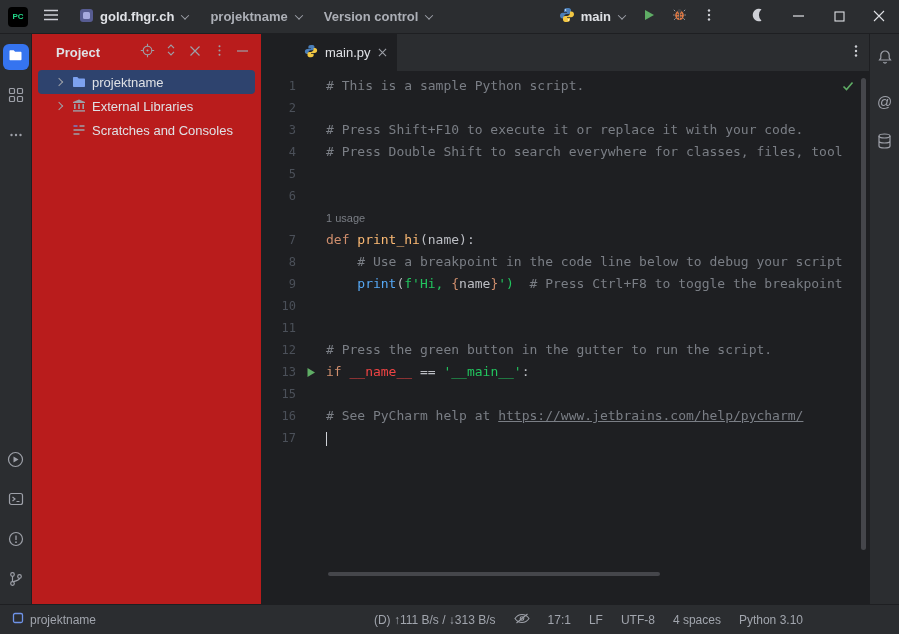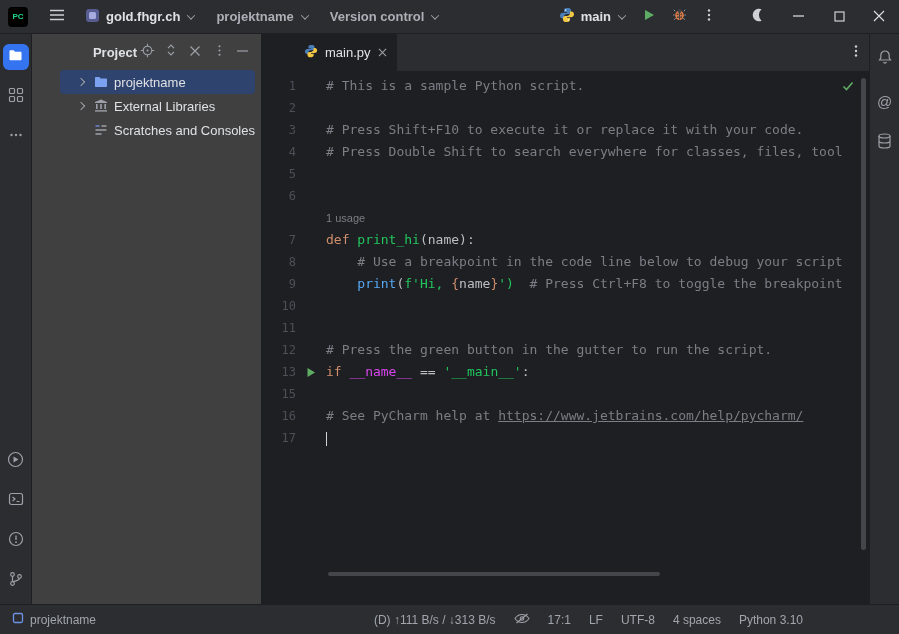--- a/index.html
+++ b/index.html
@@ -7,42 +7,42 @@
   .app {
     position:relative; width:899px; height:634px; overflow:hidden;
     font-family:"Liberation Sans", sans-serif; color:#dfe1e5; background:#1e1f22;
     display:flex; flex-direction:column;
   }
   
   .titlebar { height:34px; background:#2b2d30; border-bottom:1px solid #1e1f22;
     display:flex; align-items:center; padding-left:8px; flex:none; }
   .tb-left { display:flex; align-items:center; gap:6px; }
   .logo { width:20px; height:20px; border-radius:4px; background:#000; color:#21d789;
-    font-size:8px; font-weight:bold; display:flex; align-items:center; justify-content:center; margin-right:9px; }
+    font-size:8px; font-weight:bold; display:flex; align-items:center; justify-content:center; margin-right:3px; }
   .icon-btn { min-width:28px; height:28px; border-radius:6px; display:flex; align-items:center; justify-content:center; cursor:default; }
   .tb-widget { display:flex; align-items:center; gap:6px; padding:5px 8px; border-radius:6px; font-size:13px;font-weight:bold; }
   .muted-txt { color:#acafb6; }
   .chev { width:6px; height:6px; border-right:1.4px solid #9da0a8; border-bottom:1.4px solid #9da0a8;
     transform:rotate(45deg) translate(-1px,-1px); display:inline-block; margin-left:2px; }
   .tb-right { margin-left:auto; display:flex; align-items:center; gap:2px; }
   .win-controls { display:flex; margin-left:14px; }
   .win-btn { width:40px; height:34px; display:flex; align-items:center; justify-content:center; }
   
   .main { display:flex; height:570px; flex:none; }
   .left-strip { width:32px; background:#2b2d30; border-right:1px solid #1e1f22;
     display:flex; flex-direction:column; align-items:center; padding:10px 0; gap:14px; flex:none; }
   .strip-icon { width:26px; height:26px; border-radius:6px; display:flex; align-items:center; justify-content:center; }
   .strip-icon.active { background:#3574f0; }
   .spacer { flex:1; }
   .right-strip { width:30px; background:#2b2d30; border-left:1px solid #1e1f22;
     display:flex; flex-direction:column; align-items:center; padding:12px 0; gap:16px; flex:none; }
   .ai-glyph { font-size:15px; color:#9da0a8; }
   
-  .project-panel { width:230px; background:#404040; border-right:1px solid #1e1f22;
-    display:flex; flex-direction:column; flex:none;align-items:flex-end; }
+  .project-panel { width:230px; background:#b91c1c; border-right:1px solid #1e1f22;
+    display:flex; flex-direction:column; flex:none; }
   .pp-header { display:flex; align-items:center; padding:8px 8px 6px 24px; }
   .pp-title { font-size:13px; font-weight:bold; color:#dfe1e5; }
   .pp-icons { margin-left:auto; display:flex; align-items:center; gap:4px; }
   .pp-icon { width:20px; height:20px; border-radius:4px; display:flex; align-items:center; justify-content:center; }
   .tree { margin-top:2px; }
   .tree-row { display:flex; align-items:center; height:24px; margin:0 6px; padding-left:14px;
     border-radius:4px; gap:4px; font-size:13px; color:#dfe1e5; }
   .tree-row.selected { background:#2e436e; }
   .tchev { width:14px; height:14px; display:flex; align-items:center; justify-content:center; }
   .tchev.arrow::before { content:""; width:5px; height:5px; border-right:1.2px solid #9da0a8;
@@ -55,22 +55,22 @@
   .tabbar-right { margin-left:auto; display:flex; align-items:center; padding-right:6px; }
   .code-area { flex:1; position:relative; overflow:hidden; padding-top:4px; background:#1e1f22; }
   .code-row { display:flex; height:22px; }
   .gnum { width:34px; flex:none; text-align:right; color:#4b5059;
     font:12px/22px "DejaVu Sans Mono", monospace; }
   .gicon { width:30px; flex:none; display:flex; align-items:center; justify-content:center; }
   .ctext { white-space:pre; font:13px/22px "DejaVu Sans Mono", monospace; color:#bcbec4; }
   .hint { font:11px/22px "Liberation Sans", sans-serif; color:#7a7e85; }
   .tk-c { color:#7a7e85; } .tk-cl { color:#7a7e85; text-decoration:underline; }
   .tk-k { color:#cf8e6d; } .tk-br { color:#cf8e6d; }
-  .tk-f { color:#22c55e; } .tk-b { color:#56a8f5; }
-  .tk-s { color:#22c55e; } .tk-m { color:#d946ef; } .tk-d { color:#bcbec4; }
+  .tk-f { color:#fdba74; } .tk-b { color:#56a8f5; }
+  .tk-s { color:#22c55e; } .tk-m { color:#ef4444; } .tk-d { color:#bcbec4; }
   .caret { display:inline-block; width:1px; height:14px; background:#cfd2d8; vertical-align:middle; }
   .check { position:absolute; top:8px; right:14px; }
   .vscroll { position:absolute; top:7px; right:3px; width:5px; height:472px;
     background:#6b6e74; opacity:.5; border-radius:3px; }
   .hscroll { position:absolute; left:66px; bottom:28px; width:332px; height:4px;
     background:#6b6e74; opacity:.5; border-radius:2px; }
   
   .statusbar { height:30px; background:#2b2d30; border-top:1px solid #1e1f22;
     display:flex; align-items:center; padding:0 96px 0 12px; font-size:12px; color:#a1a5ad; flex:none; }
   .sb-left { display:flex; align-items:center; gap:6px; }

